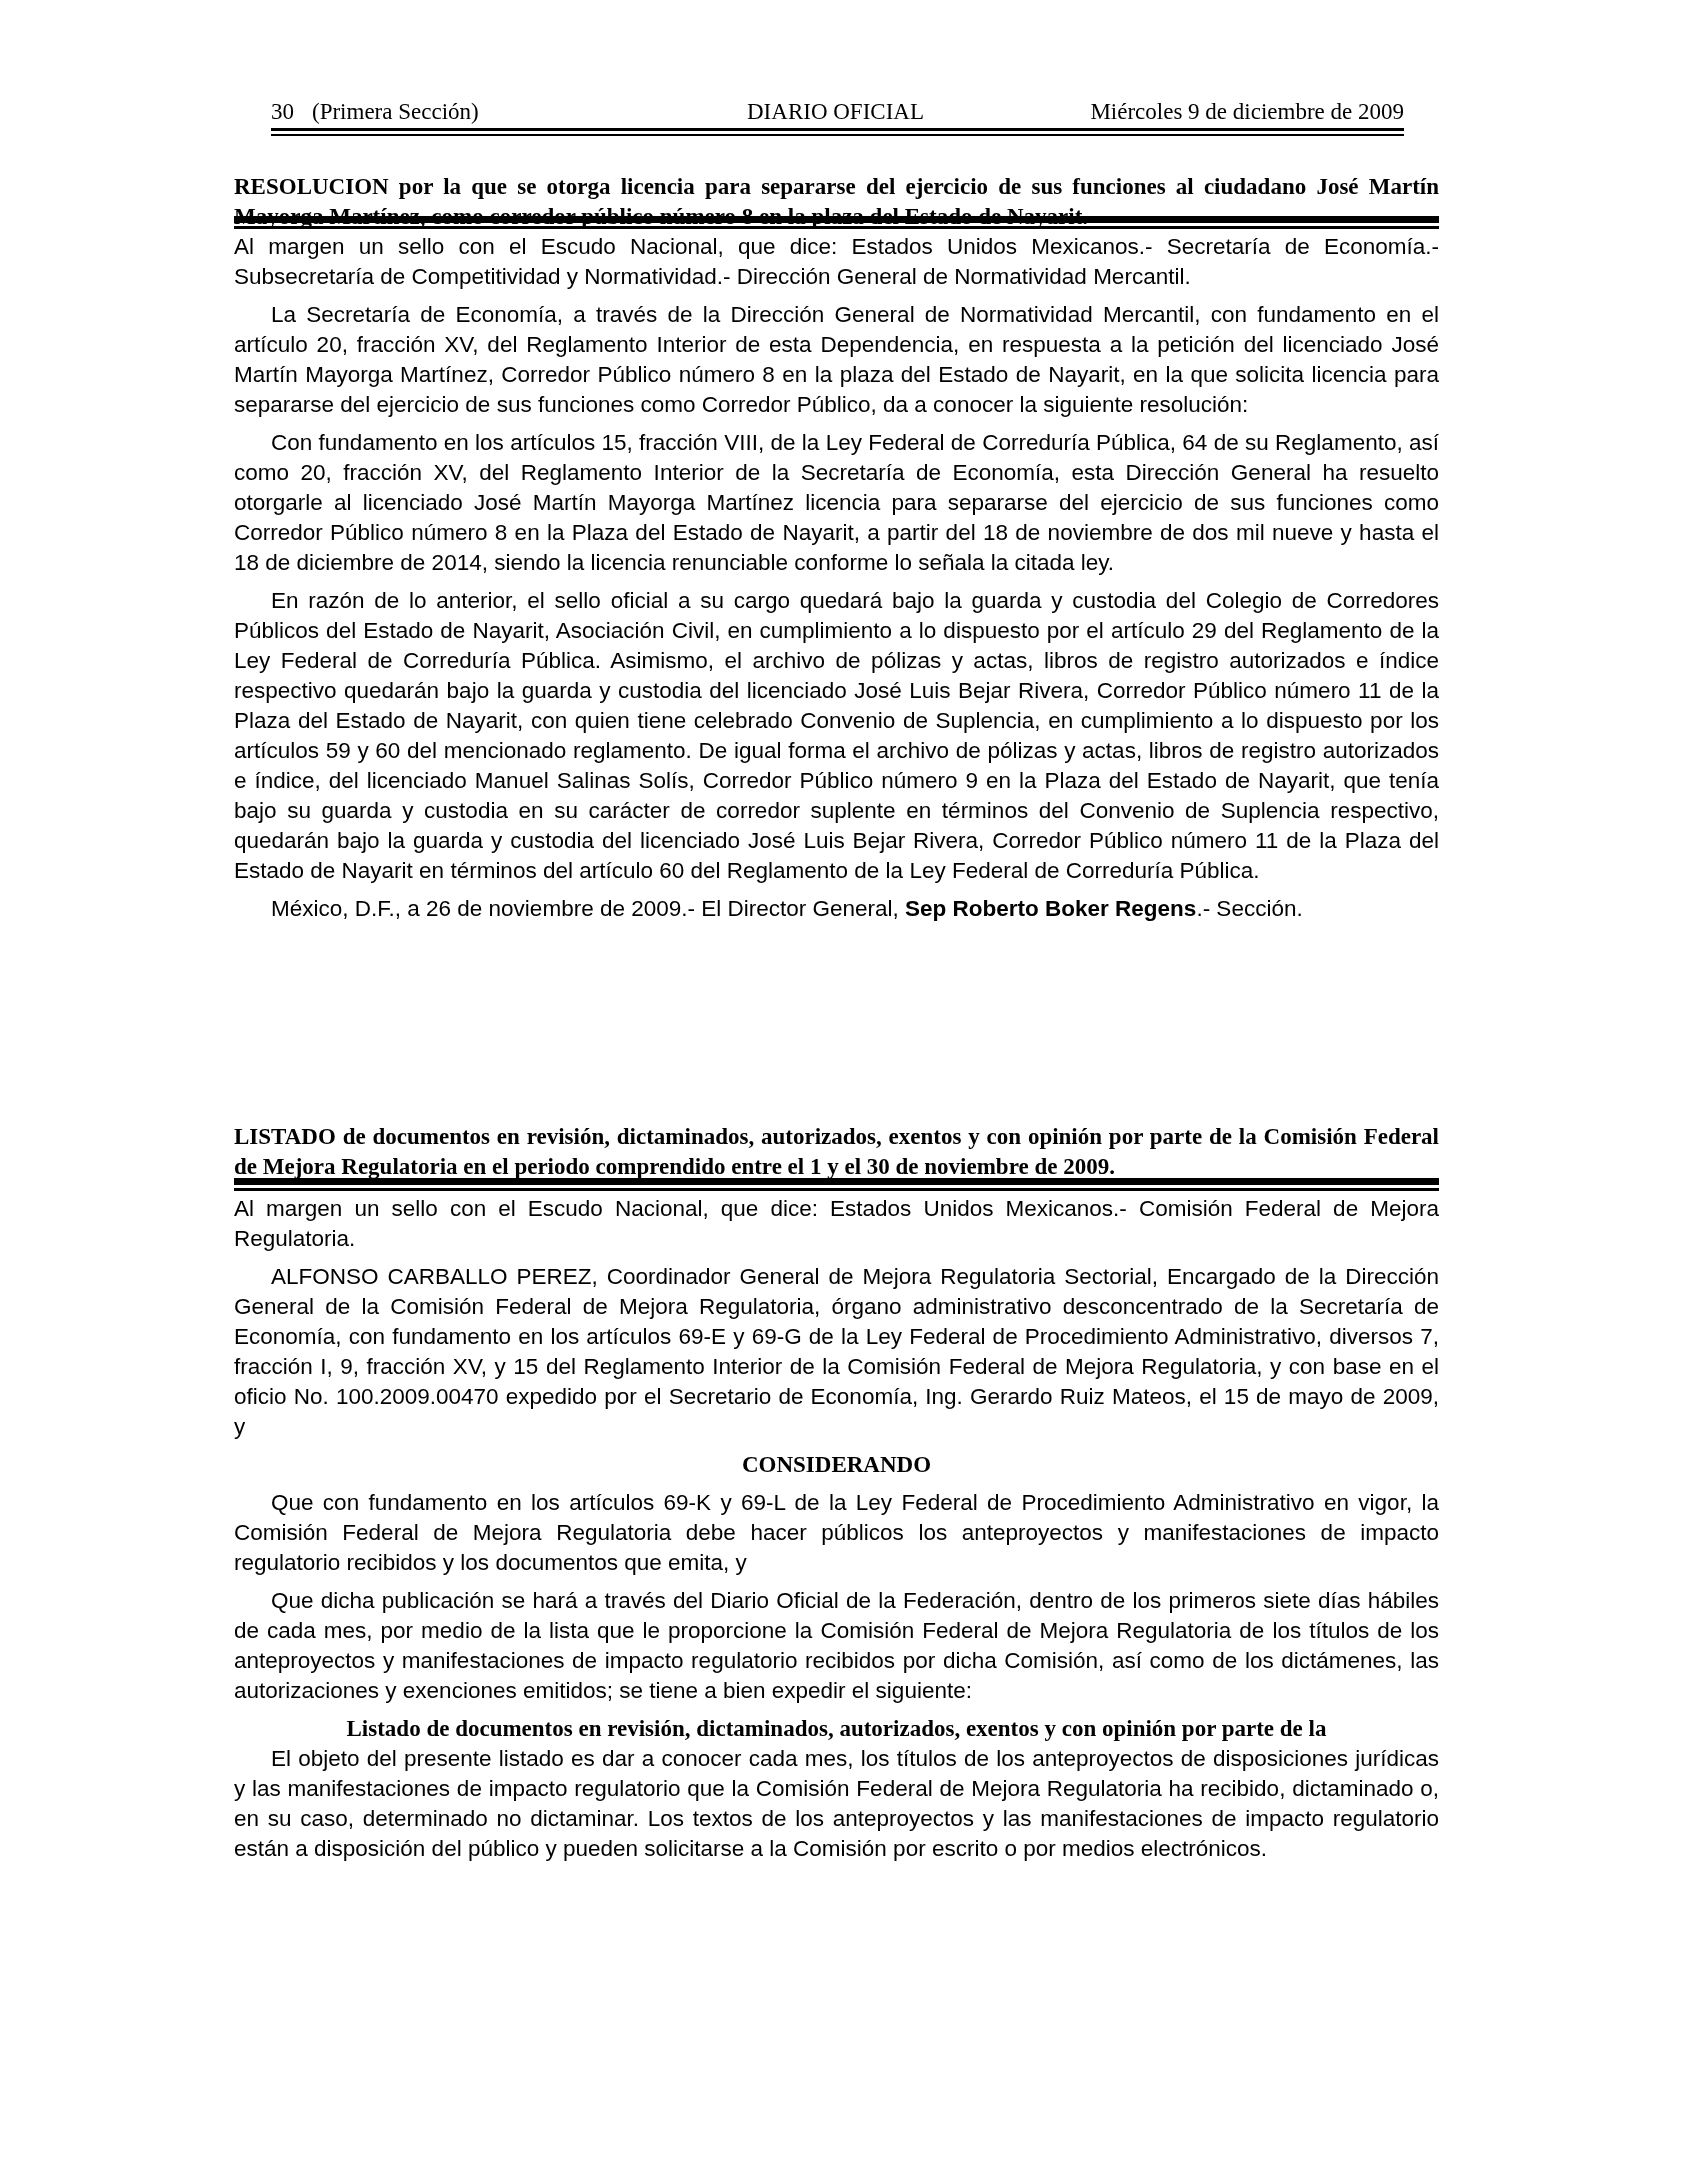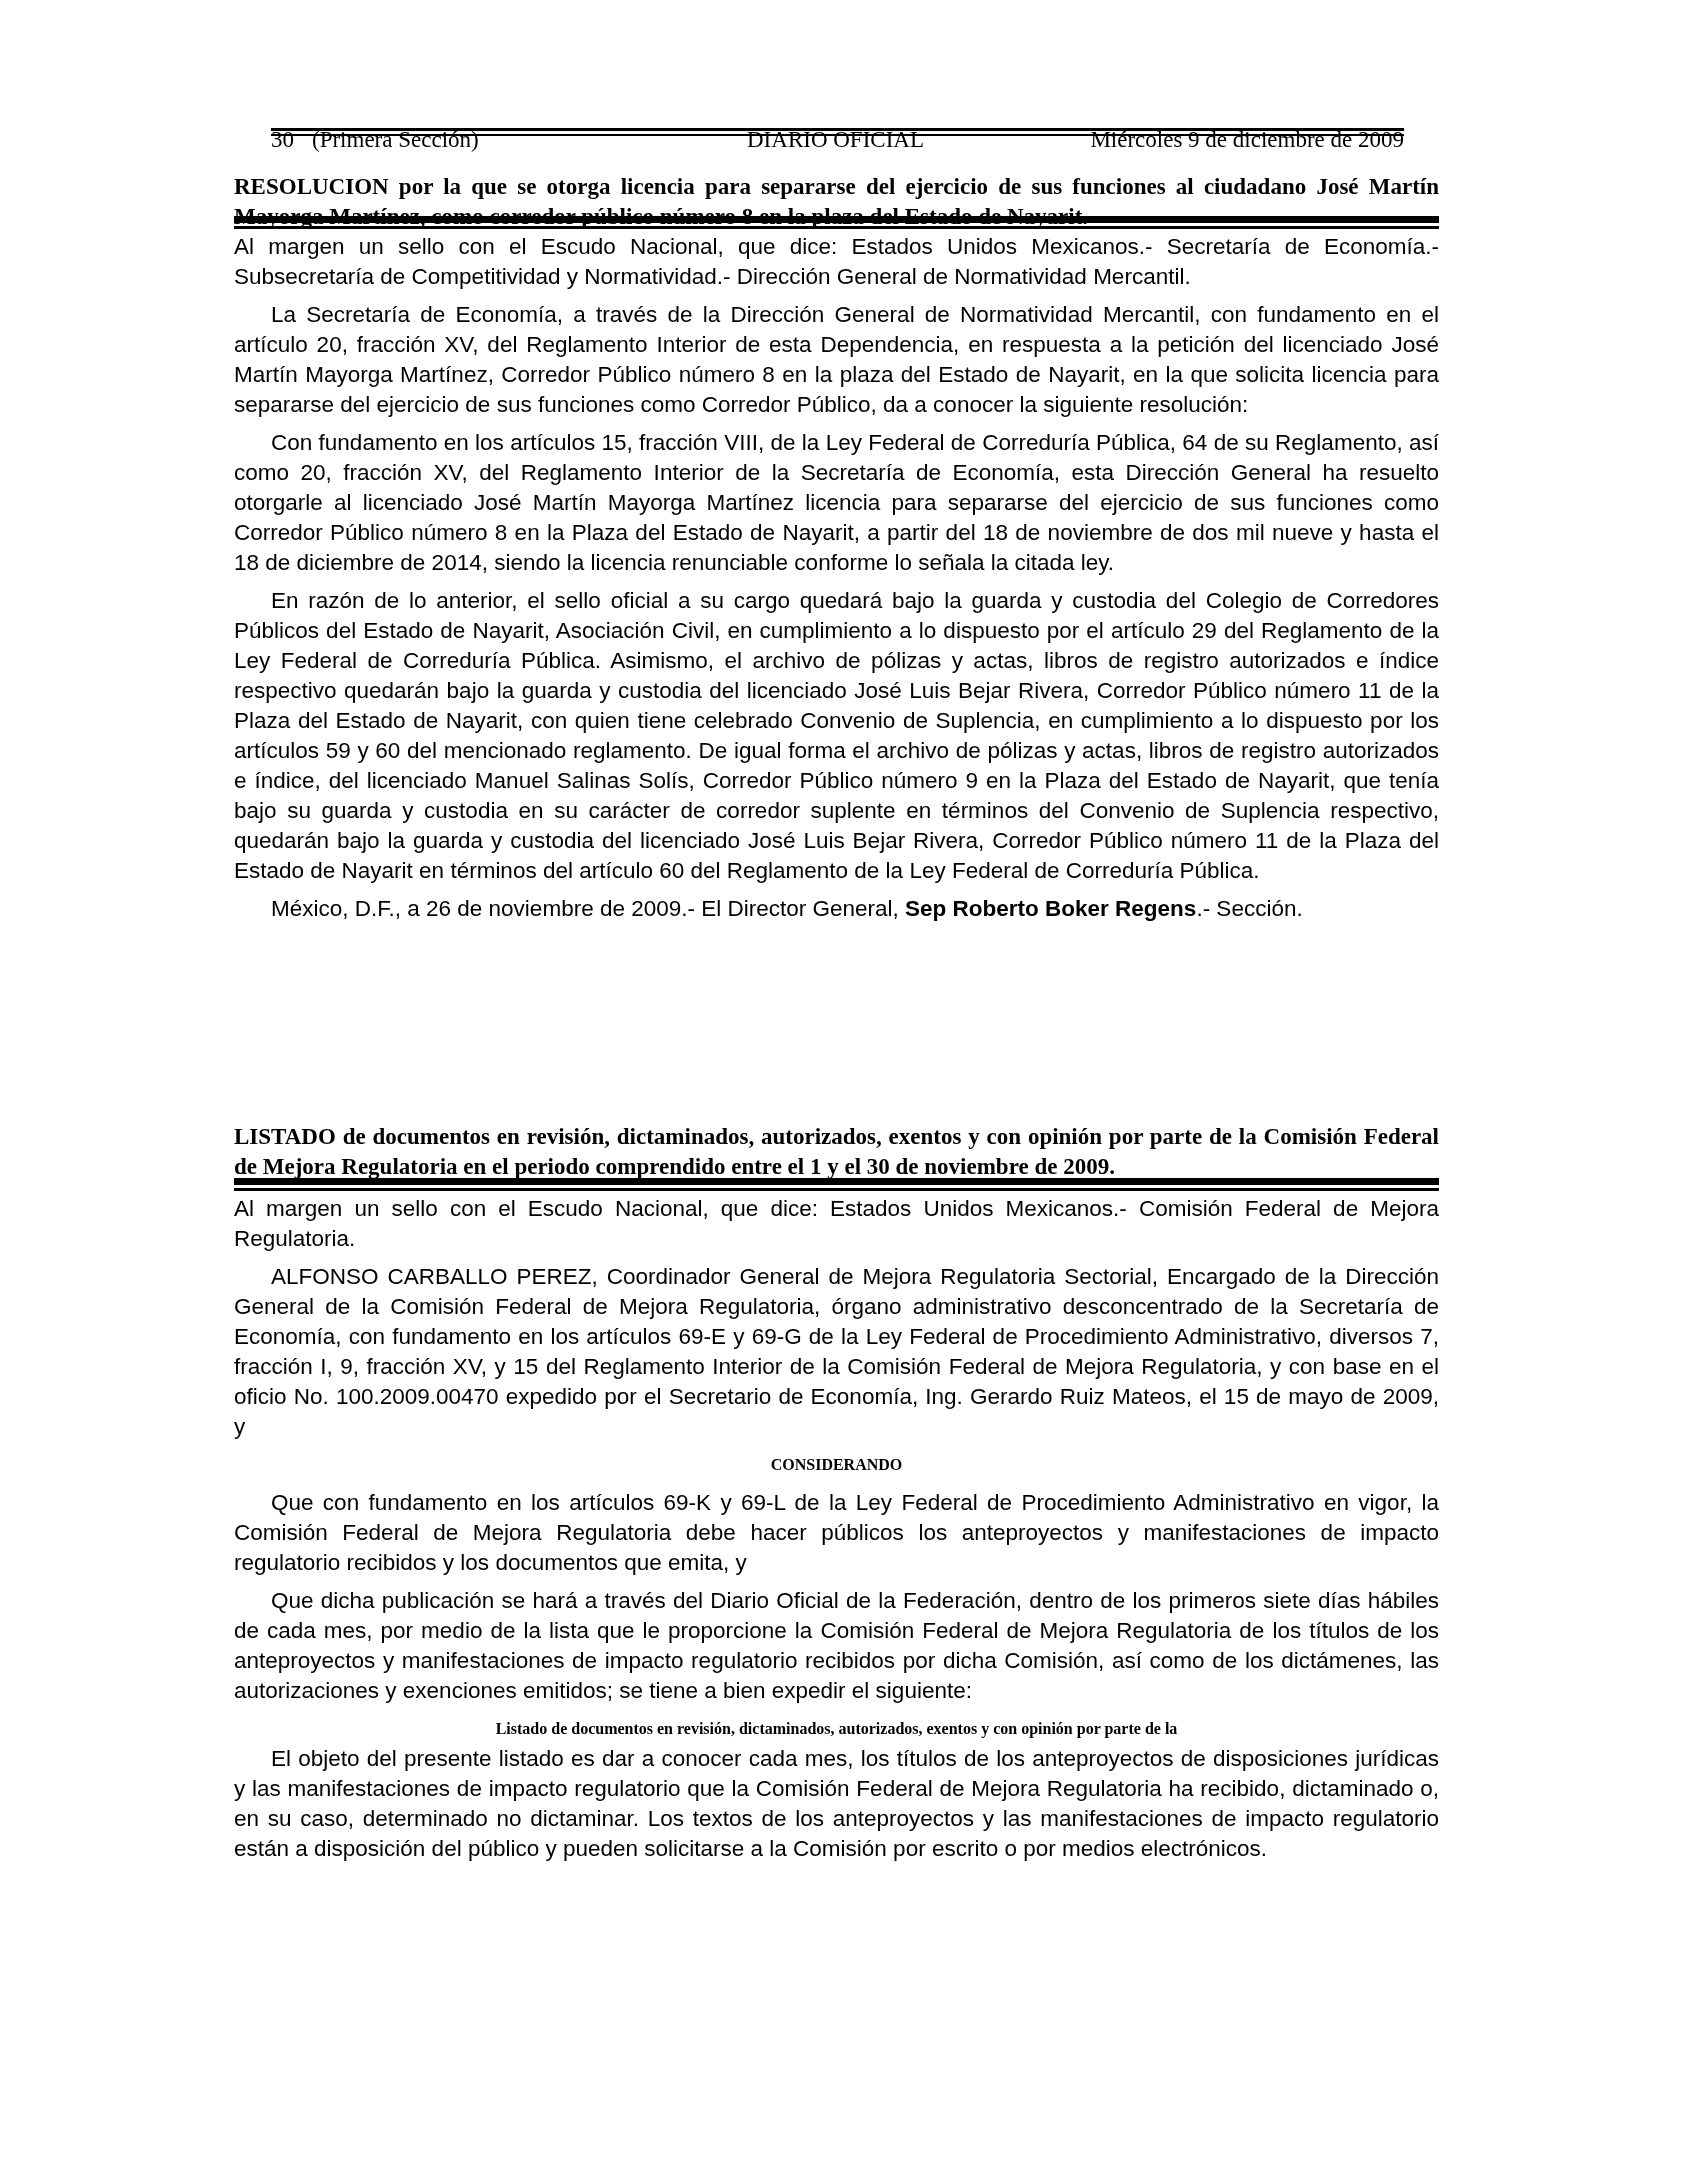--- a/index.html
+++ b/index.html
@@ -1,36 +1,36 @@
 <!DOCTYPE html>
 <html style="font-size:10.6px"><head>
 <meta charset="utf-8">
 <style>
   html, body { margin:0; padding:0; background:#ffffff; }
   body { width:1687px; height:2183px; position:relative; overflow:hidden; color:#000; }
   .hdr { position:absolute; left:271px; top:93px; width:1133px; height:32px;
          font-family:"Liberation Serif", serif; font-size:23px; }
-  .hdr span { position:absolute; top:6px; white-space:nowrap;margin-top:28px; }
+  .hdr span { position:absolute; top:6px; white-space:nowrap; }
   .hdr .pg { left:0; }
   .hdr .sec { left:41px;text-align:right; }
   .hdr .mid { left:476px; }
   .hdr .date { right:0; }
   .hdr-rule { position:absolute; left:271px; top:128px; width:1133px; height:3.3px; background:#000; }
   .hdr-rule2 { position:absolute; left:271px; top:134px; width:1133px; height:2px; background:#000; }
 
   .title { position:absolute; left:234px; width:1205px; font-family:"Liberation Serif", serif;
            font-weight:bold; font-size:23px; line-height:30px; text-align:justify; text-align-last:left; }
   .trule { position:absolute; left:234px; width:1205px; height:6.6px; background:#000; }
   .trule2 { position:absolute; left:234px; width:1205px; height:2.6px; background:#000; }
 
   .body { position:absolute; left:234px; width:1205px; font-family:"Liberation Sans", sans-serif;
           font-size:22.5px; line-height:30px; }
   .body p { margin:0 0 8px 0; text-align:justify; }
   .body p.ind { text-indent:37px; }
-  .center-h { text-align:center !important; font-family:"Liberation Serif", serif; font-weight:bold; font-size:16px; line-height:30px; margin:0 0 8px 0; }
+  .center-h { text-align:center !important; font-family:"Liberation Serif", serif; font-weight:bold; font-size:23px; line-height:30px; margin:0 0 8px 0; }
   .bold { font-weight:bold; }
 </style>
 </head>
 <body>
 
 <div class="hdr">
   <span class="pg">30</span>
   <span class="sec">(Primera Sección)</span>
   <span class="mid">DIARIO OFICIAL</span>
   <span class="date">Miércoles 9 de diciembre de 2009</span>

